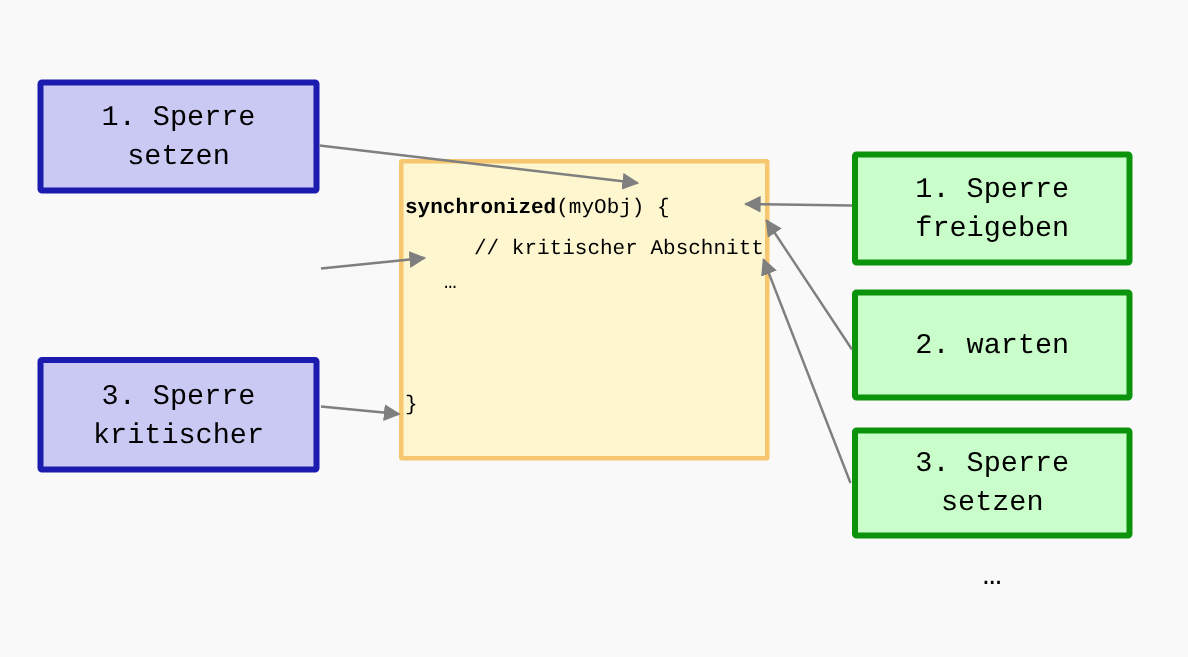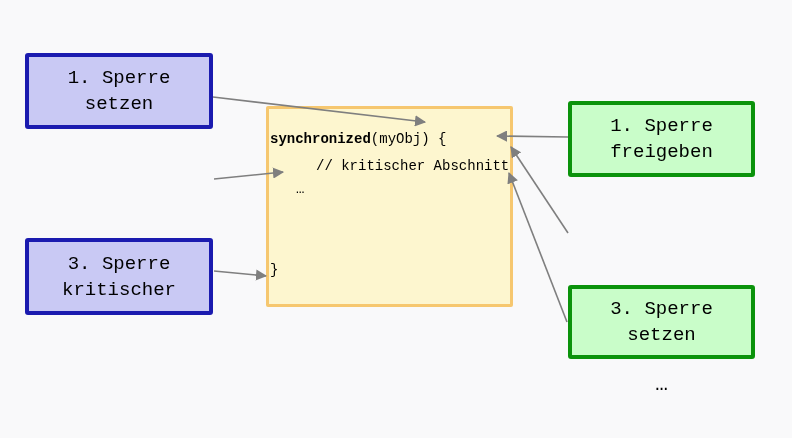--- a/index.html
+++ b/index.html
@@ -66,20 +66,23 @@
   </div>
   <div class="box blue" id="lbox3">
     <div>3. Sperre</div>
     <div>kritischer</div>
   </div>
 
   <div class="box green" id="rbox1">
     <div>1. Sperre</div>
     <div>freigeben</div>
   </div>
+  <div class="box green" id="rbox2">
+    <div>2. warten</div>
+  </div>
   <div class="box green" id="rbox3">
     <div>3. Sperre</div>
     <div>setzen</div>
   </div>
 
   <div class="codeline" id="code-l1"><span class="kw">synchronized</span><span>(myObj) {</span></div>
   <div class="codeline" id="code-l2">// kritischer Abschnitt</div>
   <div class="codeline" id="code-l3">…</div>
   <div class="codeline" id="code-l4">}</div>
 

